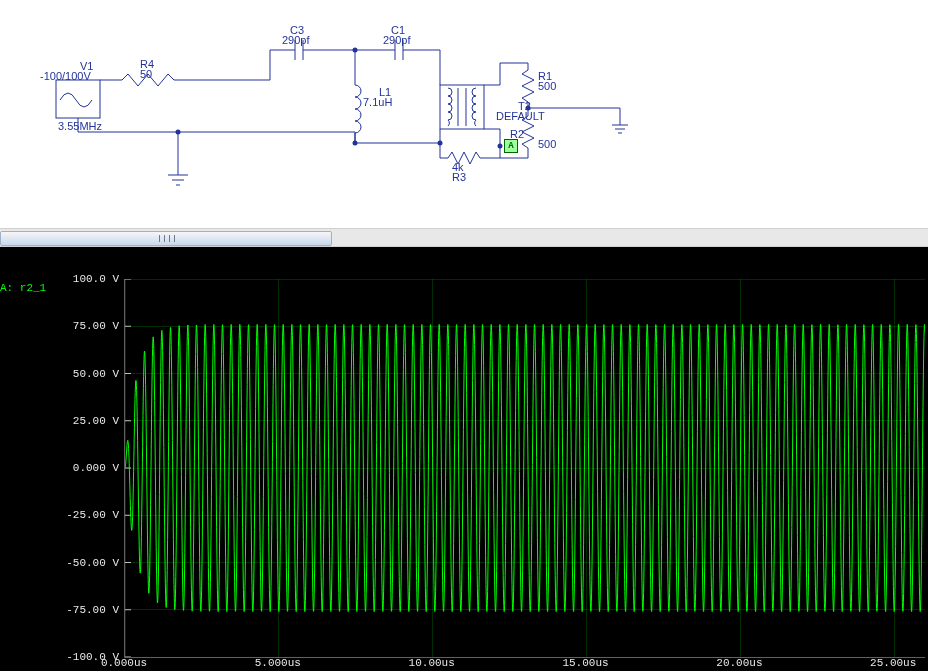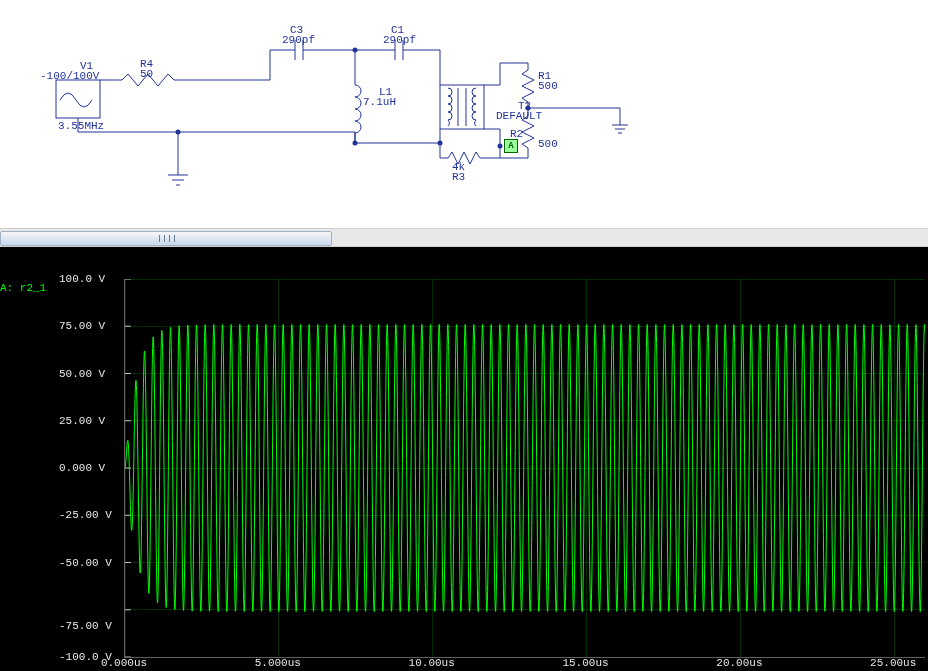--- a/index.html
+++ b/index.html
@@ -18,21 +18,21 @@
     height: 228px;
     background: #fff;
   }
   .schematic-pane svg { display: block; }
   .wire { stroke: #223399; stroke-width: 1; fill: none; }
   .comp { stroke: #223399; stroke-width: 1; fill: none; }
   .sine { stroke: #223399; stroke-width: 1; fill: none; }
   .junction { fill: #223399; stroke: none; }
   .sch-label {
     position: absolute;
-    font-family: Liberation Mono, monospace;
+    font-family: Liberation Sans, sans-serif;
     font-size: 11px;
     color: #223399;
     white-space: nowrap;
     line-height: 1.1;
   }
   .probe {
     position: absolute;
     width: 12px;
     height: 12px;
     background: #9cff9c;
@@ -91,21 +91,21 @@
     position: absolute;
     left: 59px;
     top: 32px;
     width: 60px;
     height: 378px;
   }
   .y-tick {
     position: absolute;
     right: 0;
     width: 60px;
-    text-align: left;
+    text-align: right;
     font-size: 11px;
     color: #e8e8e8;
     transform: translateY(-50%);
   }
   .plot-area {
     position: absolute;
     left: 124px;
     top: 32px;
     width: 800px;
     height: 378px;
@@ -264,21 +264,21 @@
   <div class="trace-label">A: r2_1</div>
 
   <div class="y-axis">
     <div class="y-tick" style="top:0%;">100.0 V</div>
     <div class="y-tick" style="top:12.5%;">75.00 V</div>
     <div class="y-tick" style="top:25%;">50.00 V</div>
     <div class="y-tick" style="top:37.5%;">25.00 V</div>
     <div class="y-tick" style="top:50%;">0.000 V</div>
     <div class="y-tick" style="top:62.5%;">-25.00 V</div>
     <div class="y-tick" style="top:75%;margin-left:8px;">-50.00 V</div>
-    <div class="y-tick" style="top:87.5%;margin-top:16px;">-75.00 V</div>
+    <div class="y-tick" style="top:87.5%;">-75.00 V</div>
     <div class="y-tick" style="top:100%;">-100.0 V</div>
   </div>
 
   <div class="plot-area">
     <svg id="scope-svg" width="800" height="378">
         <line x1="0" y1="0" x2="800" y2="0" class="grid"></line>
         <line x1="0" y1="47.25" x2="800" y2="47.25" class="grid"></line>
         <line x1="0" y1="94.5" x2="800" y2="94.5" class="grid"></line>
         <line x1="0" y1="141.75" x2="800" y2="141.75" class="grid"></line>
         <line x1="0" y1="189" x2="800" y2="189" class="grid"></line>

